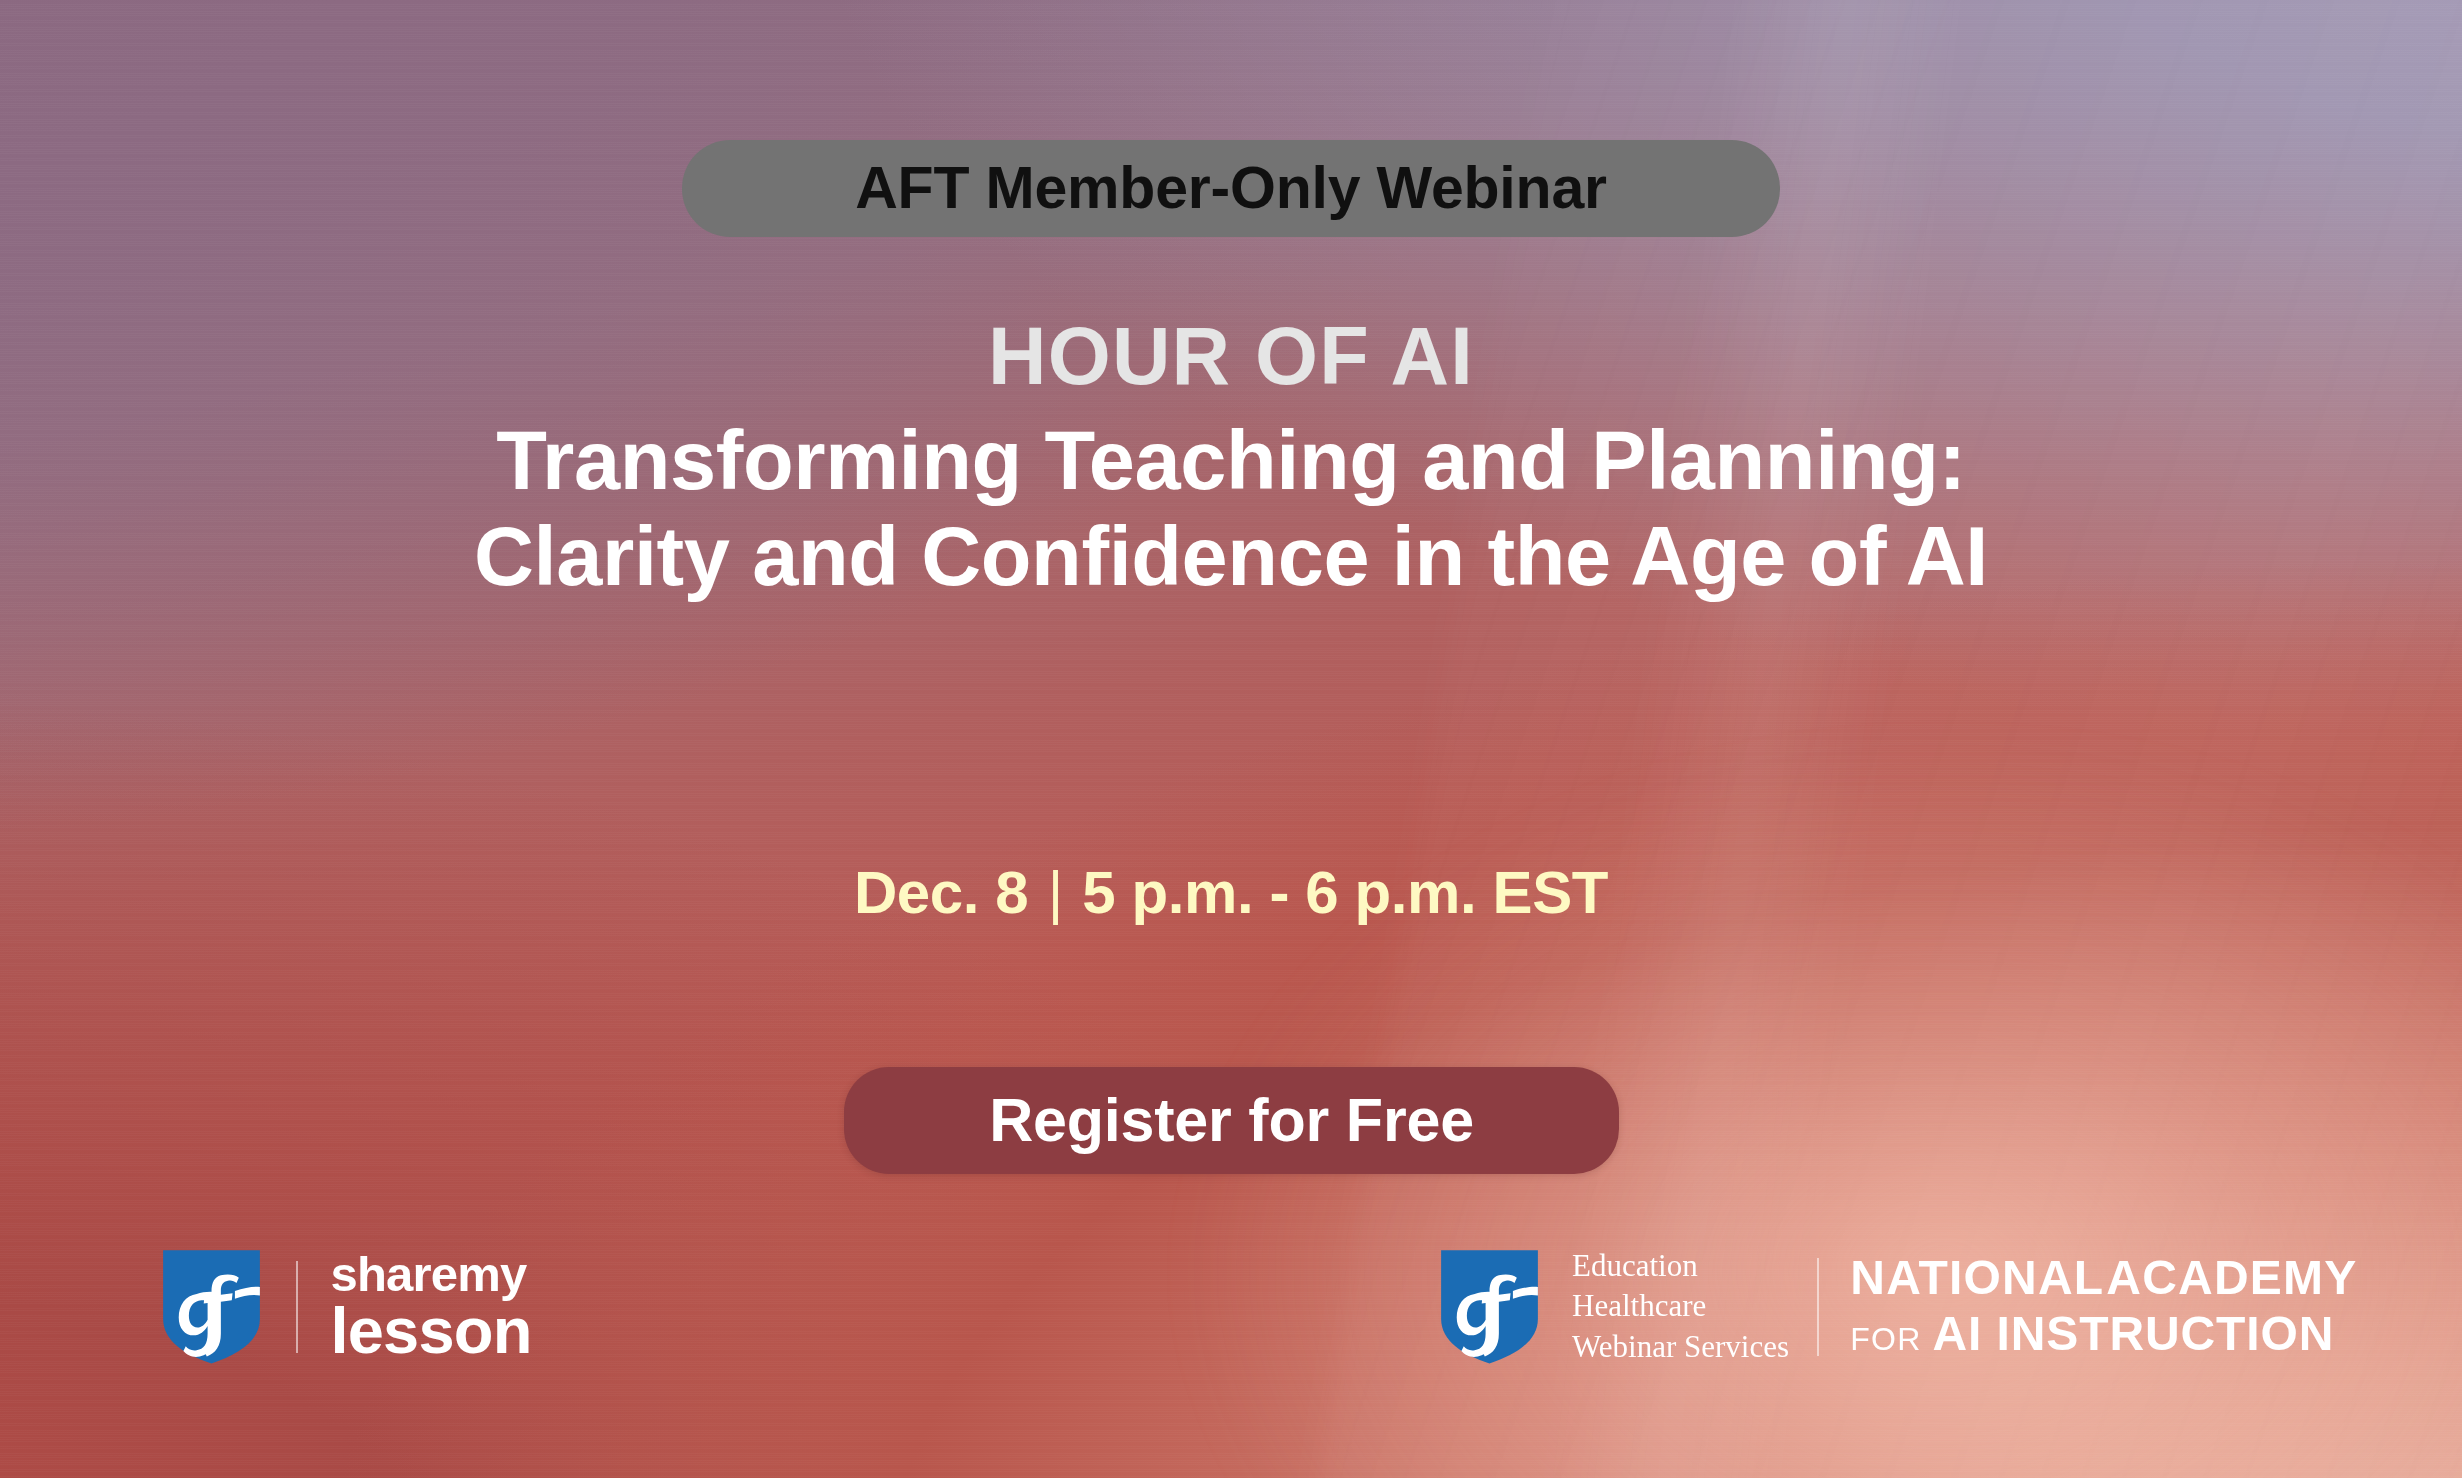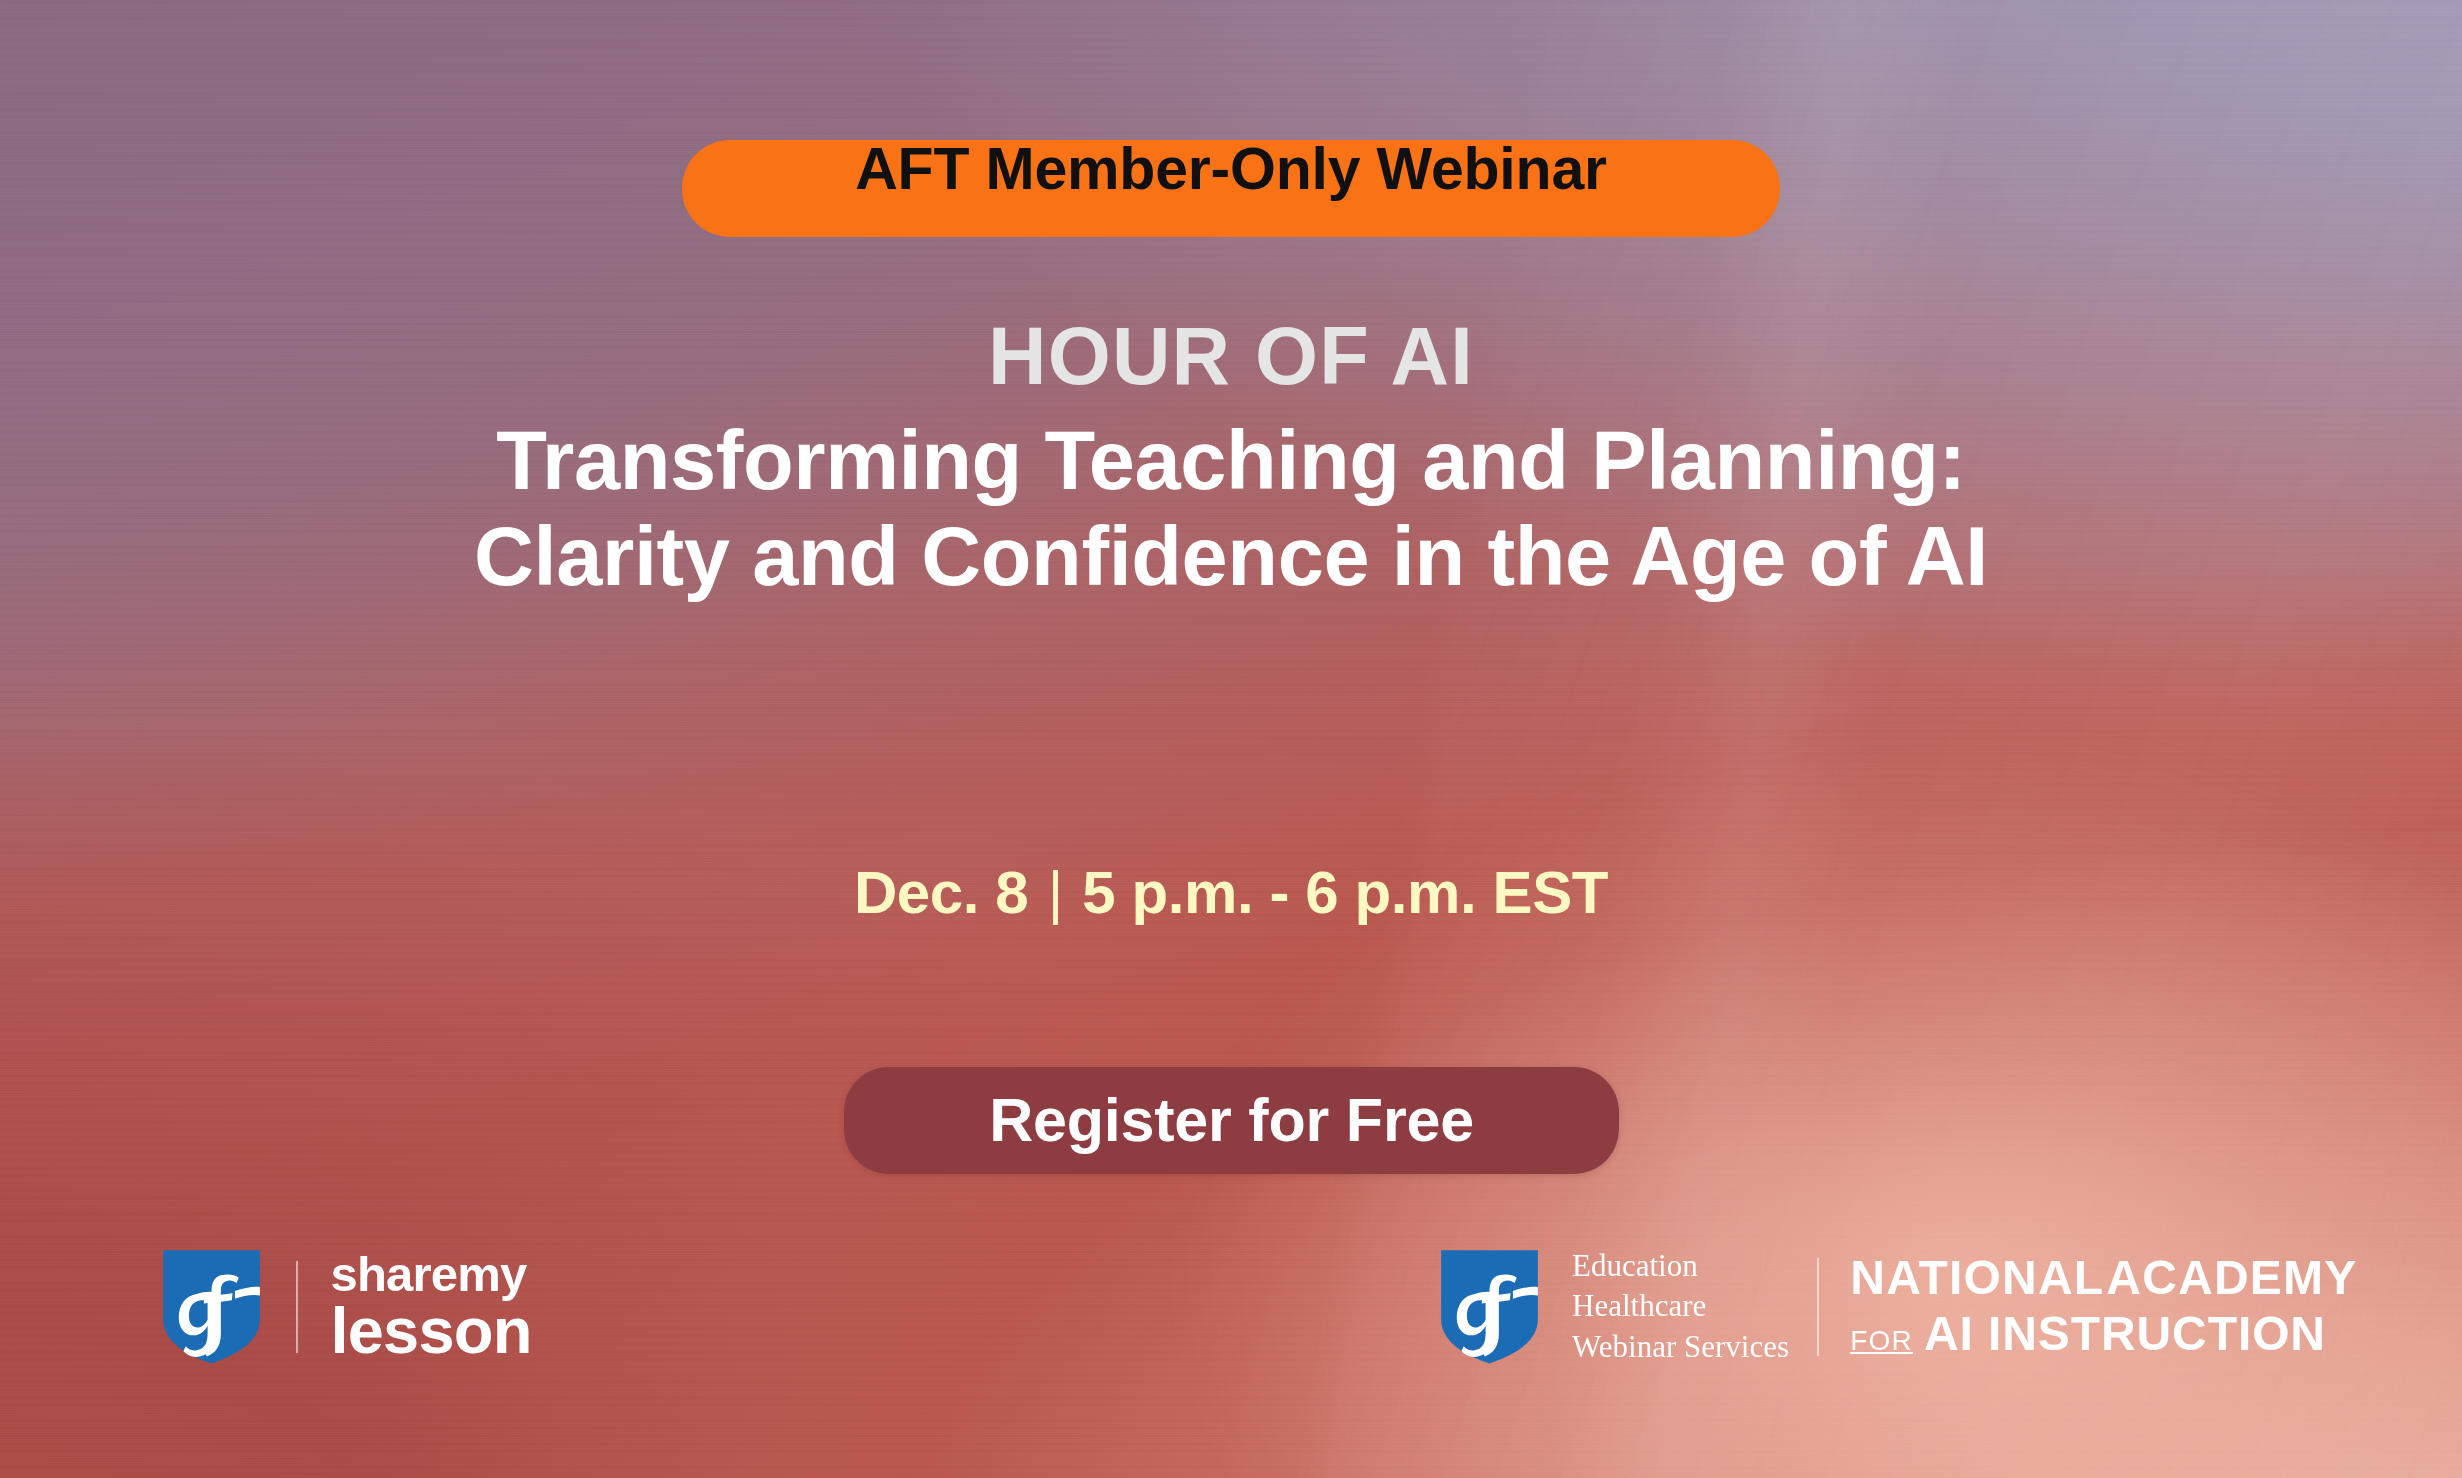--- a/index.html
+++ b/index.html
@@ -55,23 +55,23 @@
     background-image:repeating-linear-gradient(0deg, rgba(255,255,255,.5) 0 0.8px, rgba(0,0,0,0) 0.8px 2.3px);
   }
 
   
   .content { position:relative; width:100%; height:100%; }
 
   .badge {
     position:absolute;
     left:682px; top:140px;
     width:1098px; height:97px;
-    background:#f97316;
+    background:#737373;
     border-radius:48px;
-    display:flex; justify-content:center;
+    display:flex; align-items:center; justify-content:center;
   }
   .badge-text {
     font-size:59px;
     font-weight:700;
     color:#101010;
     letter-spacing:-0.2px;
     line-height:1;
     white-space:nowrap;
   }
 
@@ -171,23 +171,22 @@
   .naii-words .n1 {
     display:block; font-size:48px; font-weight:700; letter-spacing:1.2px;
     white-space:nowrap;
   }
   .naii-words .n1 .gapword { margin-left:2px; }
   .naii-words .n2 {
     display:block; font-size:48px; font-weight:700; letter-spacing:0.9px;
     white-space:nowrap; margin-top:6.3px;
   }
   .naii-words .n2 .for {
-    font-size:28px; font-weight:400; letter-spacing:1.2px; margin-right:11px;
+    font-size:32px; font-weight:400; letter-spacing:1.2px; margin-right:11px;
     vertical-align:baseline;
-    text-decoration:underline;
   }
 </style>
 </head>
 <body>
 
 <div id="poster">
 
   <div class="bg-base"></div>
   <div class="bg-sweep"></div>
   <div class="bg-sweep2"></div>

